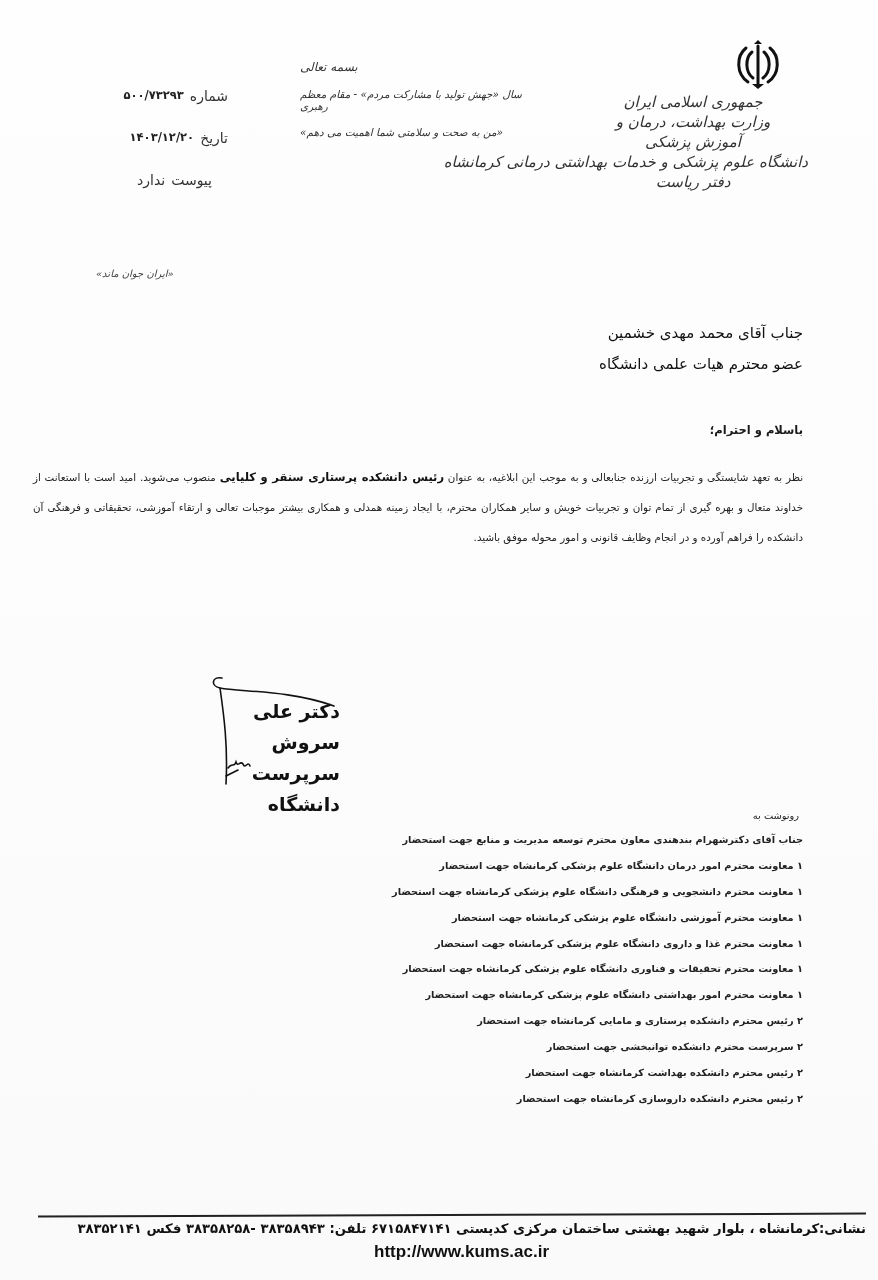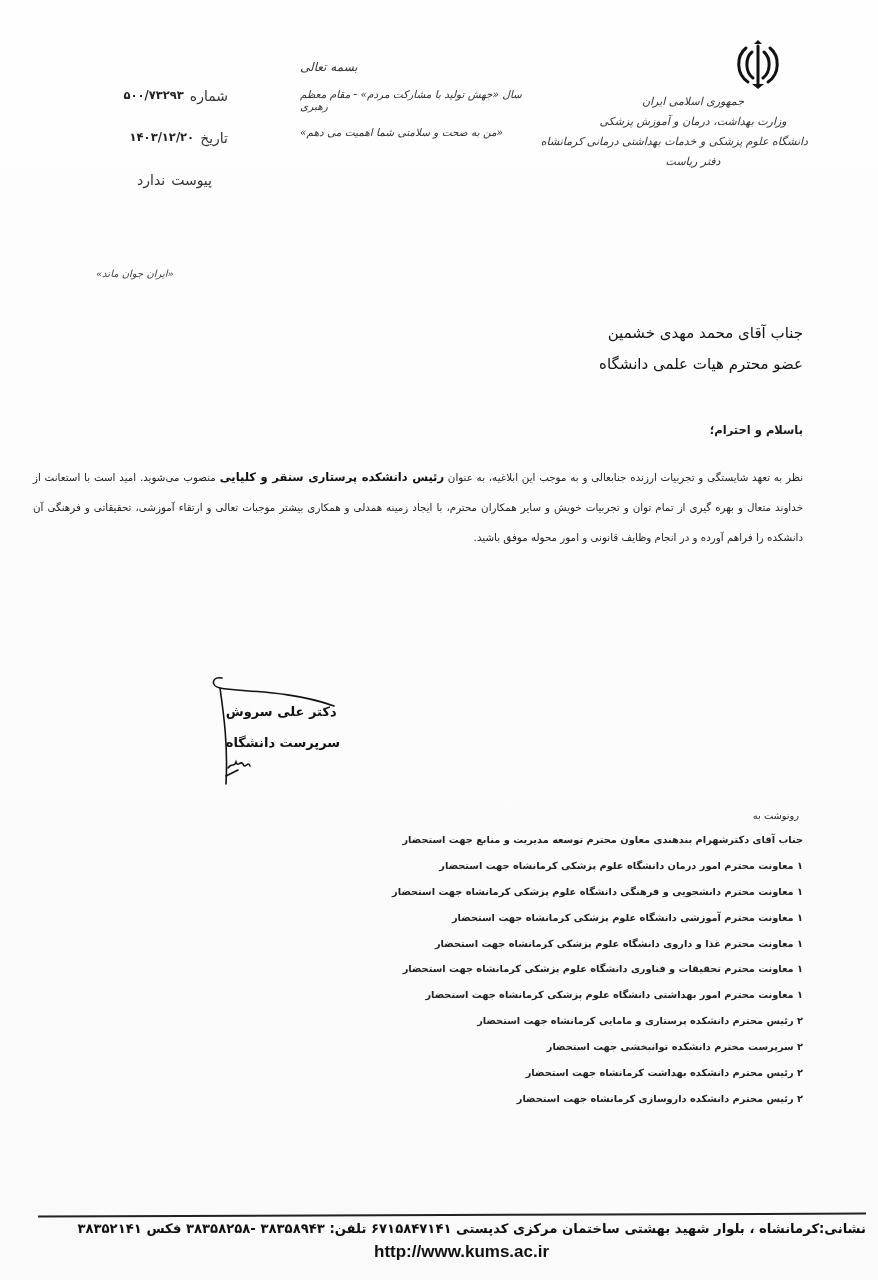--- a/index.html
+++ b/index.html
@@ -1,38 +1,38 @@
 <!DOCTYPE html>
 <html><head>
 <meta charset="utf-8">
 <style>
   html,body{margin:0;padding:0;}
   body{width:878px;height:1280px;background:#fdfdfd;position:relative;overflow:hidden;
        font-family:"DejaVu Sans","Liberation Sans",sans-serif;color:#1b1b1b;}
   .page{position:absolute;inset:0;background:linear-gradient(#fefefe,#fafafa);}
   .emblem{position:absolute;left:732px;top:40px;width:52px;height:50px;}
   .hdr-right{position:absolute;right:90px;top:92px;width:190px;text-align:center;direction:rtl;
-             font-family:"DejaVu Serif",serif;font-style:italic;font-size:11px;line-height:20px;color:#333;}
+             font-family:"DejaVu Serif",serif;font-style:italic;font-size:15px;line-height:20px;color:#333;}
   .hdr-center{position:absolute;left:300px;top:60px;width:230px;text-align:left;direction:rtl;
               font-family:"DejaVu Serif",serif;font-style:italic;font-size:10.5px;color:#333;}
   .hdr-center .bism{font-size:12px;margin-bottom:14px;}
   .hdr-center .line{margin-bottom:14px;}
   .meta{position:absolute;left:88px;top:88px;width:140px;direction:rtl;font-size:11.5px;color:#222;}
   .meta .row{height:42px;display:flex;gap:6px;align-items:flex-start;}
   .meta .row.att{margin-right:16px;}
   .meta .lbl{font-size:14px;color:#333;}
   .meta .val{font-weight:bold;letter-spacing:0.5px;}
   .handnote{position:absolute;left:96px;top:268px;font-size:10px;font-style:italic;direction:rtl;color:#444;font-family:"DejaVu Serif",serif;}
   .recipient{position:absolute;right:75px;top:318px;direction:rtl;font-weight:normal;font-size:15px;line-height:31px;color:#111;}
   .greeting{position:absolute;right:75px;top:423px;direction:rtl;font-weight:bold;font-size:11.5px;text-align:right;}
   .body{position:absolute;right:75px;top:462px;width:770px;direction:rtl;font-size:10.3px;line-height:30px;text-align:justify;color:#222;}
   .body b{font-size:11.5px;color:#111;}
   .sig{position:absolute;left:210px;top:676px;width:130px;height:115px;}
   .sig svg{position:absolute;left:0;top:0;}
-  .sig-text{position:absolute;right:0;top:20px;direction:rtl;font-weight:bold;font-size:13px;line-height:31px;text-align:left;color:#111;}
+  .sig-text{position:absolute;right:0;top:20px;direction:rtl;font-weight:bold;font-size:19px;line-height:31px;text-align:right;color:#111;}
   .cc{position:absolute;right:75px;top:810px;direction:rtl;font-size:9.8px;text-align:right;color:#222;}
   .cc .title{margin-bottom:6px;margin-right:4px;}
   .cc .item{height:25.9px;line-height:25.9px;font-weight:bold;white-space:nowrap;}
   .footer-line{position:absolute;left:38px;top:1214px;width:828px;height:2px;background:#222;transform:rotate(-0.2deg);}
   .footer-addr{position:absolute;right:12px;top:1221px;direction:rtl;font-size:13.2px;font-weight:bold;white-space:nowrap;color:#111;}
   .footer-url{position:absolute;left:374px;top:1242px;font-family:"Liberation Sans",sans-serif;font-weight:bold;font-size:17px;color:#111;}
 </style>
 </head>
 <body>
 

